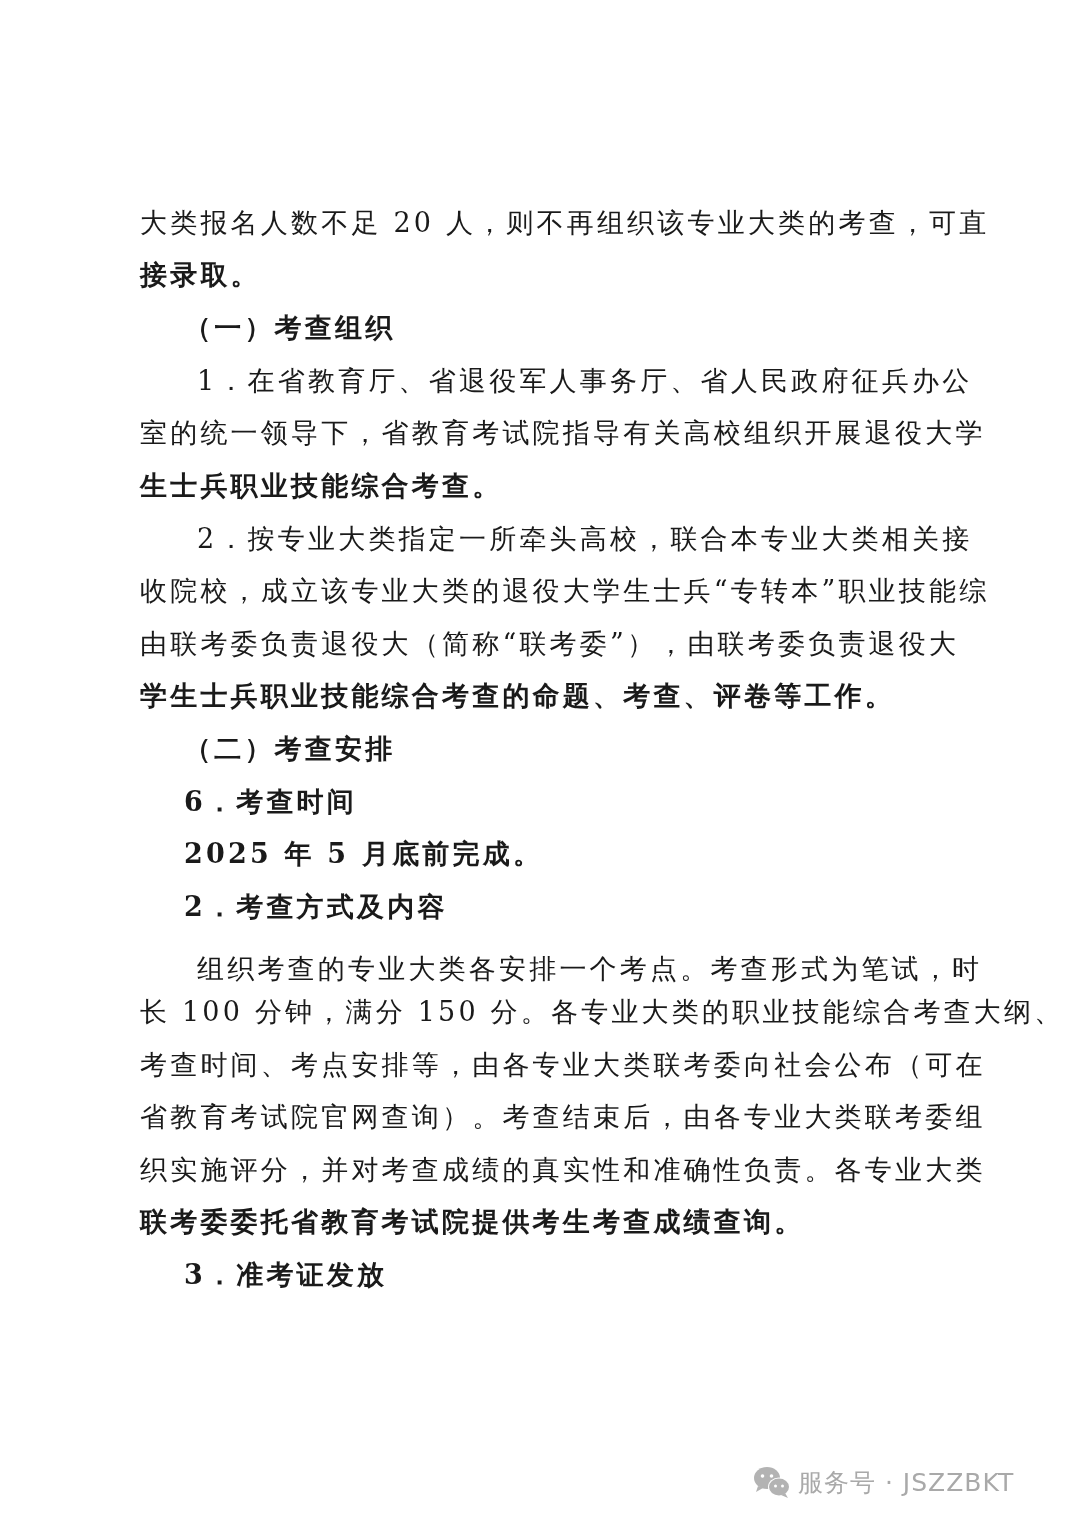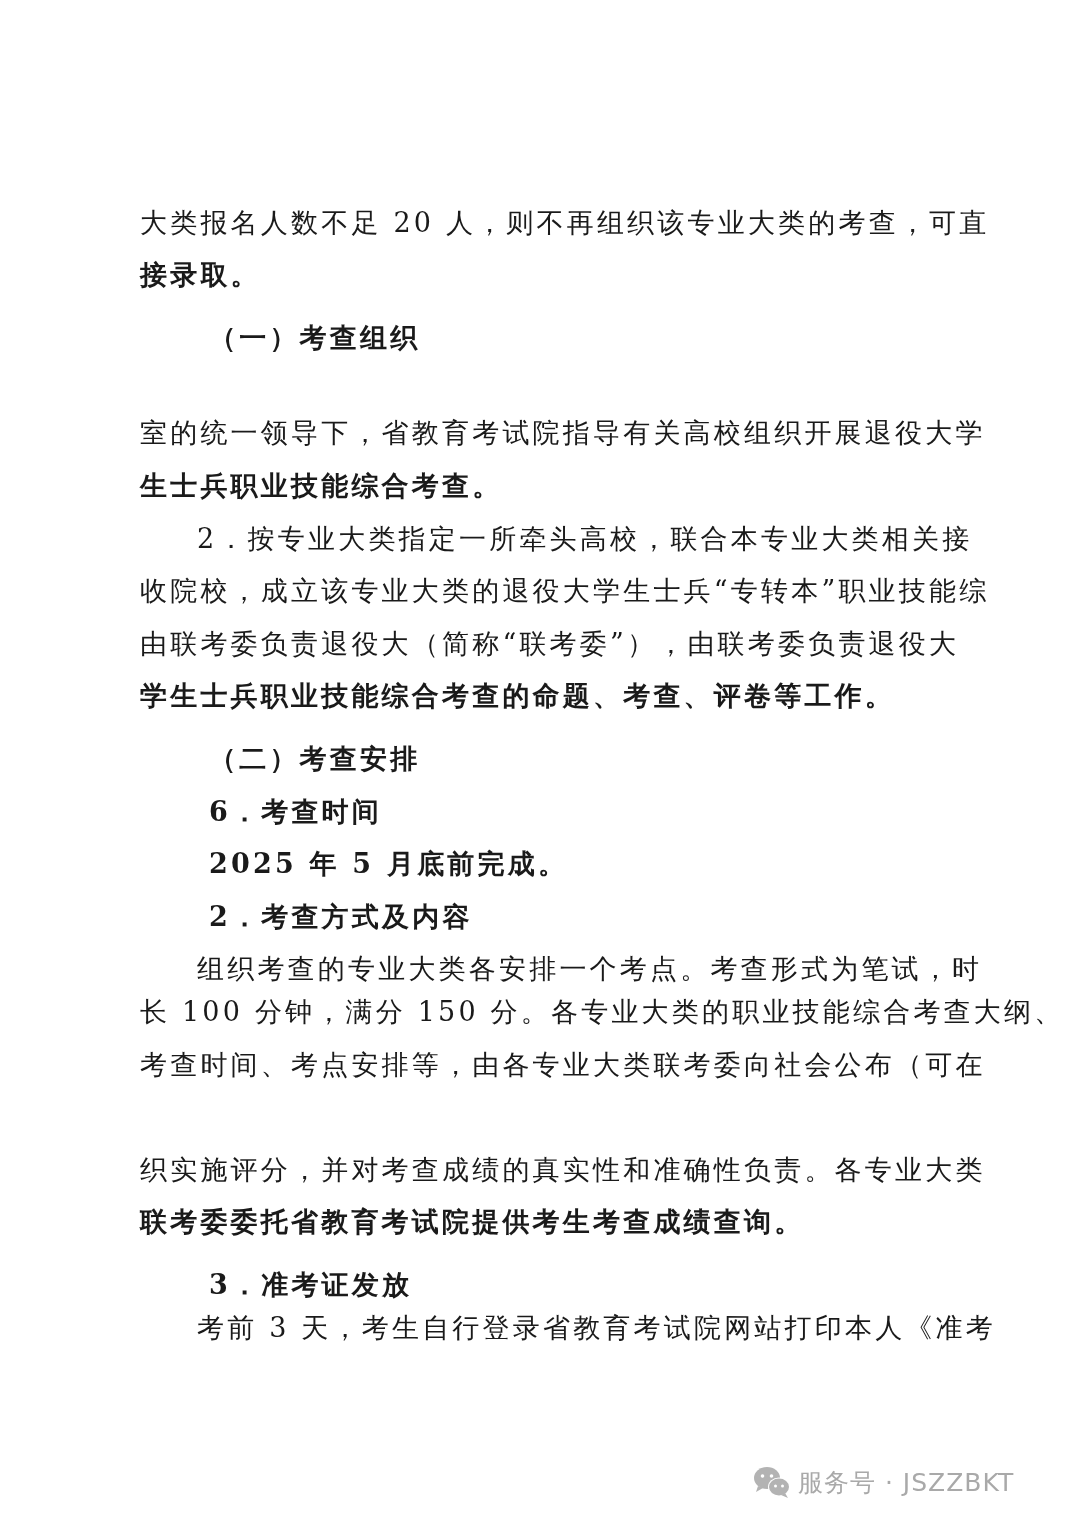--- a/index.html
+++ b/index.html
@@ -37,23 +37,22 @@
     }
     .line.last {
       text-align-last: left;
       font-weight: bold;
     }
     .line.indent {
       left: 197px;
       width: 743px;
     }
     .line.heading {
-      left: 209px;
+      left: 184px;
       width: 743px;
-      margin-top: 10px;
     }
     .watermark {
       position: absolute;
       left: 752px;
       top: 1464px;
       height: 36px;
       display: flex;
       align-items: center;
       gap: 6px;
       color: #a9a9a9;
@@ -69,37 +68,38 @@
       letter-spacing: 1px;
     }
   </style>
 </head>
 <body>
 
 <div class="page">
   <div class="line full" style="top:205px">大类报名人数不足 20 人，则不再组织该专业大类的考查，可直</div>
   <div class="line last" style="top:257px">接录取。</div>
   <div class="line heading last" style="top:310px">（一）考查组织</div>
+  <div class="line indent" style="top:363px">1．在省教育厅、省退役军人事务厅、省人民政府征兵办公</div>
   <div class="line full" style="top:415px">室的统一领导下，省教育考试院指导有关高校组织开展退役大学</div>
   <div class="line last" style="top:468px">生士兵职业技能综合考查。</div>
   <div class="line indent" style="top:521px">2．按专业大类指定一所牵头高校，联合本专业大类相关接</div>
   <div class="line full" style="top:573px">收院校，成立该专业大类的退役大学生士兵“专转本”职业技能综</div>
   <div class="line full" style="top:626px">由联考委负责退役大（简称“联考委”），由联考委负责退役大</div>
   <div class="line last" style="top:678px">学生士兵职业技能综合考查的命题、考查、评卷等工作。</div>
   <div class="line heading last" style="top:731px">（二）考查安排</div>
   <div class="line heading last" style="top:784px">6．考查时间</div>
   <div class="line heading last" style="top:836px">2025 年 5 月底前完成。</div>
   <div class="line heading last" style="top:889px">2．考查方式及内容</div>
   <div class="line indent" style="top:951px">组织考查的专业大类各安排一个考点。考查形式为笔试，时</div>
   <div class="line full" style="top:994px">长 100 分钟，满分 150 分。各专业大类的职业技能综合考查大纲、</div>
   <div class="line full" style="top:1047px">考查时间、考点安排等，由各专业大类联考委向社会公布（可在</div>
+  <div class="line full" style="top:1099px">省教育考试院官网查询）。考查结束后，由各专业大类联考委组</div>
   <div class="line full" style="top:1152px">织实施评分，并对考查成绩的真实性和准确性负责。各专业大类</div>
   <div class="line last" style="top:1204px">联考委委托省教育考试院提供考生考查成绩查询。</div>
   <div class="line heading last" style="top:1257px">3．准考证发放</div>
-  <div class="line indent" style="top:1310px">考前 3 天，考生自行登录省教育考试院网站打印本人《准考</div>
 
   <div class="watermark">
     <span class="wm-icon">
       <svg width="40" height="34" viewBox="0 0 40 34">
         <ellipse cx="15" cy="13" rx="13" ry="11" fill="#b3b3b3"></ellipse>
         <path d="M6 21 L4 27 L11 23 Z" fill="#b3b3b3"></path>
         <circle cx="10.5" cy="11" r="1.8" fill="#ffffff"></circle>
         <circle cx="19.5" cy="11" r="1.8" fill="#ffffff"></circle>
         <ellipse cx="27" cy="22" rx="11" ry="9.5" fill="#ffffff"></ellipse>
         <ellipse cx="27" cy="22" rx="10" ry="8.5" fill="#b3b3b3"></ellipse>

